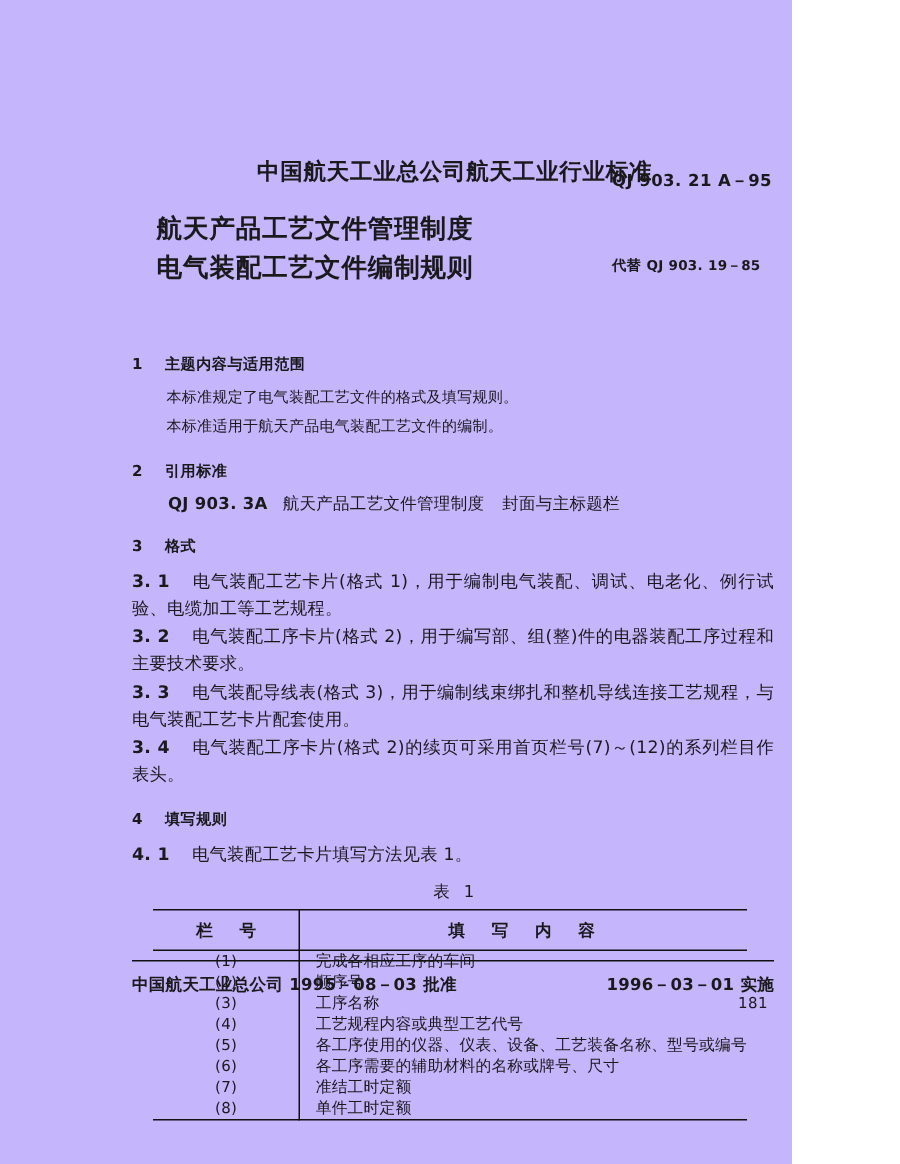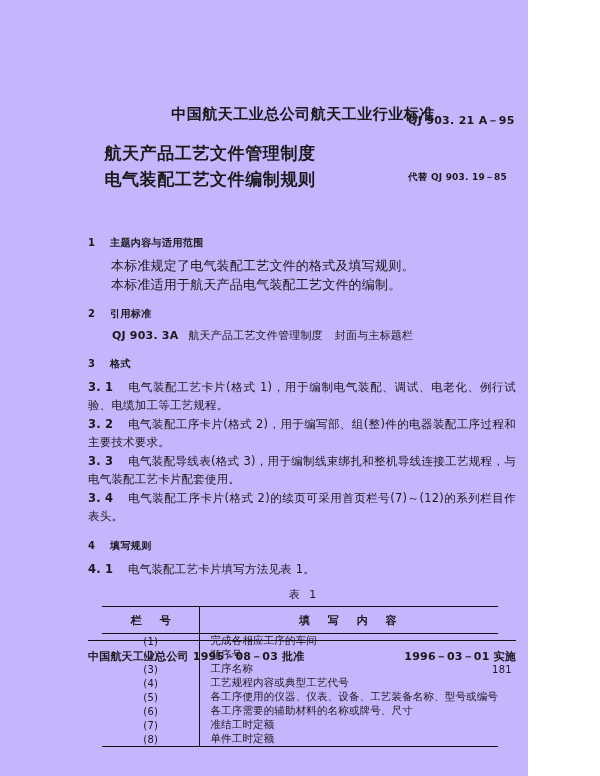--- a/index.html
+++ b/index.html
@@ -96,21 +96,21 @@
     letter-spacing: 0.4px;
     margin-top: 14px;
     margin-bottom: 7px;
   }
   .sec-head .num {
     display: inline-block;
     width: 22px;
   }
 
   .para {
-    font-size: 13px;
+    font-size: 10px;
     line-height: 17.5px;
     letter-spacing: 0.2px;
     text-align: justify;
     margin-bottom: 1px;
   }
 
   .para.indent {
     text-indent: 23px;
   }
 

